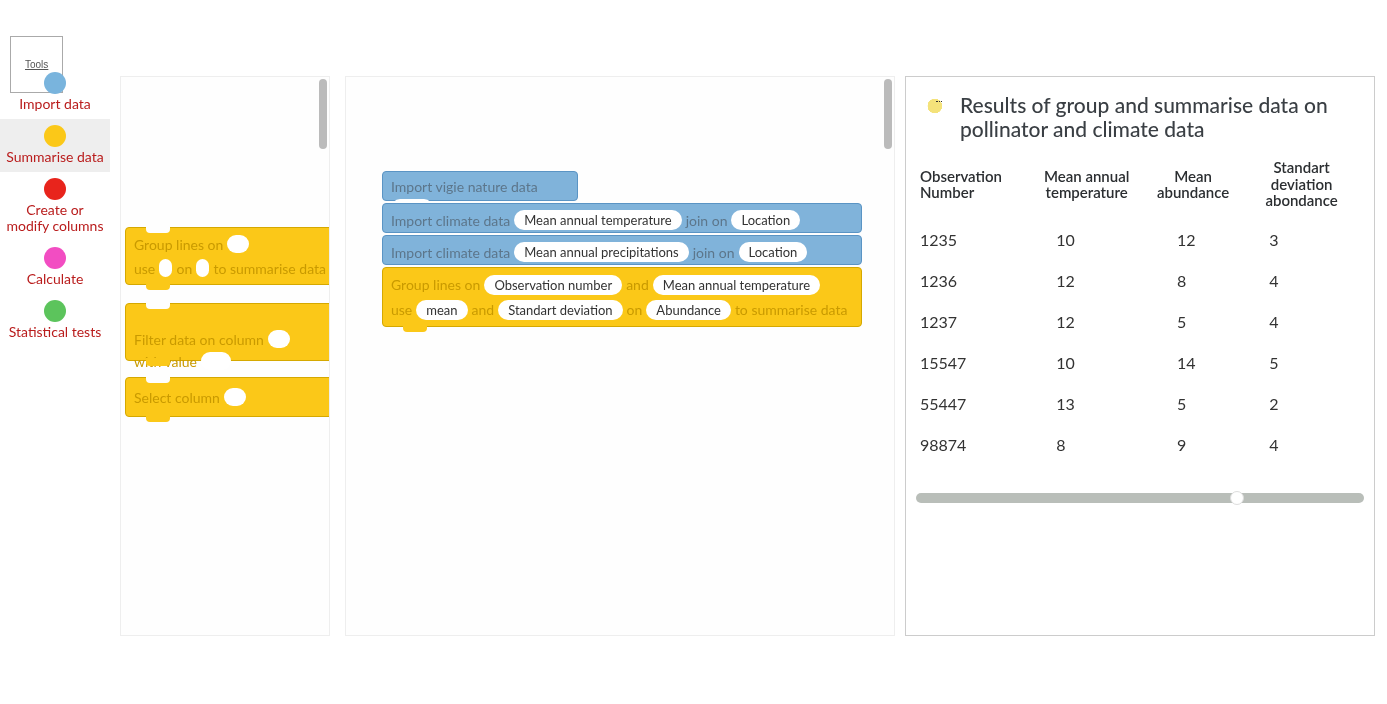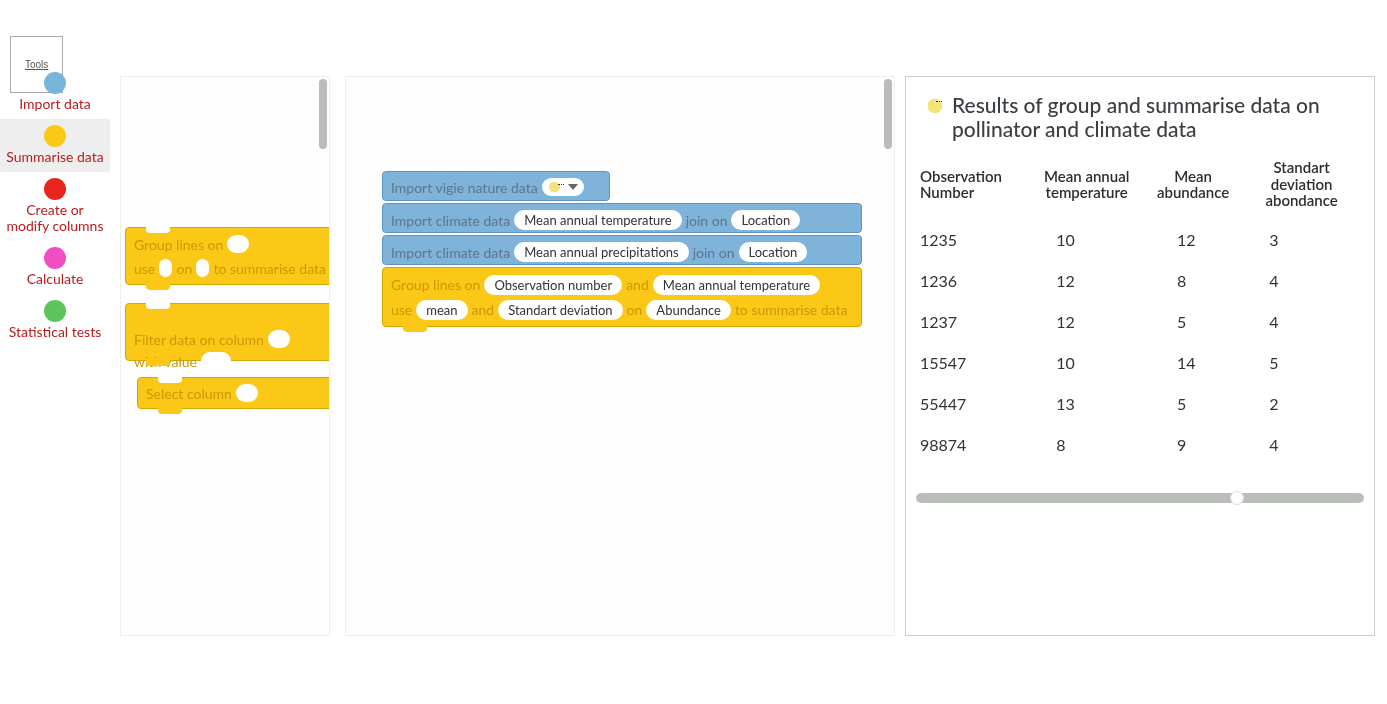--- a/index.html
+++ b/index.html
@@ -100,21 +100,21 @@
     left: 905px;
     width: 470px;
     height: 560px;
     background: #fff;
     border: 1px solid #ccc;
     padding: 16px 10px;
   }
   .results-header {
     display: flex;
     align-items: flex-start;
-    gap: 4px;
+    gap: 12px;
     margin-bottom: 14px;
     margin-left: 10px;
   }
   .results-title {
     font-size: 21px;
     color: #3a3f44;
     line-height: 1.15;
     font-weight: 500;
   }
   .results-table {
@@ -299,32 +299,32 @@
       <span class="block-text">Filter data on column</span>
       <span class="chip-empty"></span>
     </div>
     <div style="display:flex;align-items:center;gap:4px;width:100%;">
       <span class="block-text">with value</span>
       <span class="chip-empty" style="width:30px;"></span>
     </div>
     <div class="block-tab"></div>
   </div>
 
-  <div class="block block-yellow" style="left:16px; top:300px; width:210px; height:32px;">
+  <div class="block block-yellow" style="left:4px; top:300px; width:210px; height:40px;">
     <div class="notch" style="background:#fefefe;"></div>
     <span class="block-text">Select column</span>
     <span class="chip-empty"></span>
     <div class="block-tab"></div>
   </div>
 </div>
 
 <div class="canvas-panel">
   <div class="canvas-scroll"></div>
 
-  <div class="block block-blue" style="left:36px; top:94px; width:228px; height:30px;">
+  <div class="block block-blue" style="left:36px; top:94px; width:196px; height:30px;">
     <span class="block-text">Import vigie nature data</span>
     <span class="dropdown-icon">
       <span class="bee-icon"></span>
       <span class="triangle-down"></span>
     </span>
   </div>
 
   <div class="block block-blue" style="left:36px; top:126px; width:480px; height:30px;">
     <span class="block-text">Import climate data</span>
     <span class="chip">Mean annual temperature</span>

